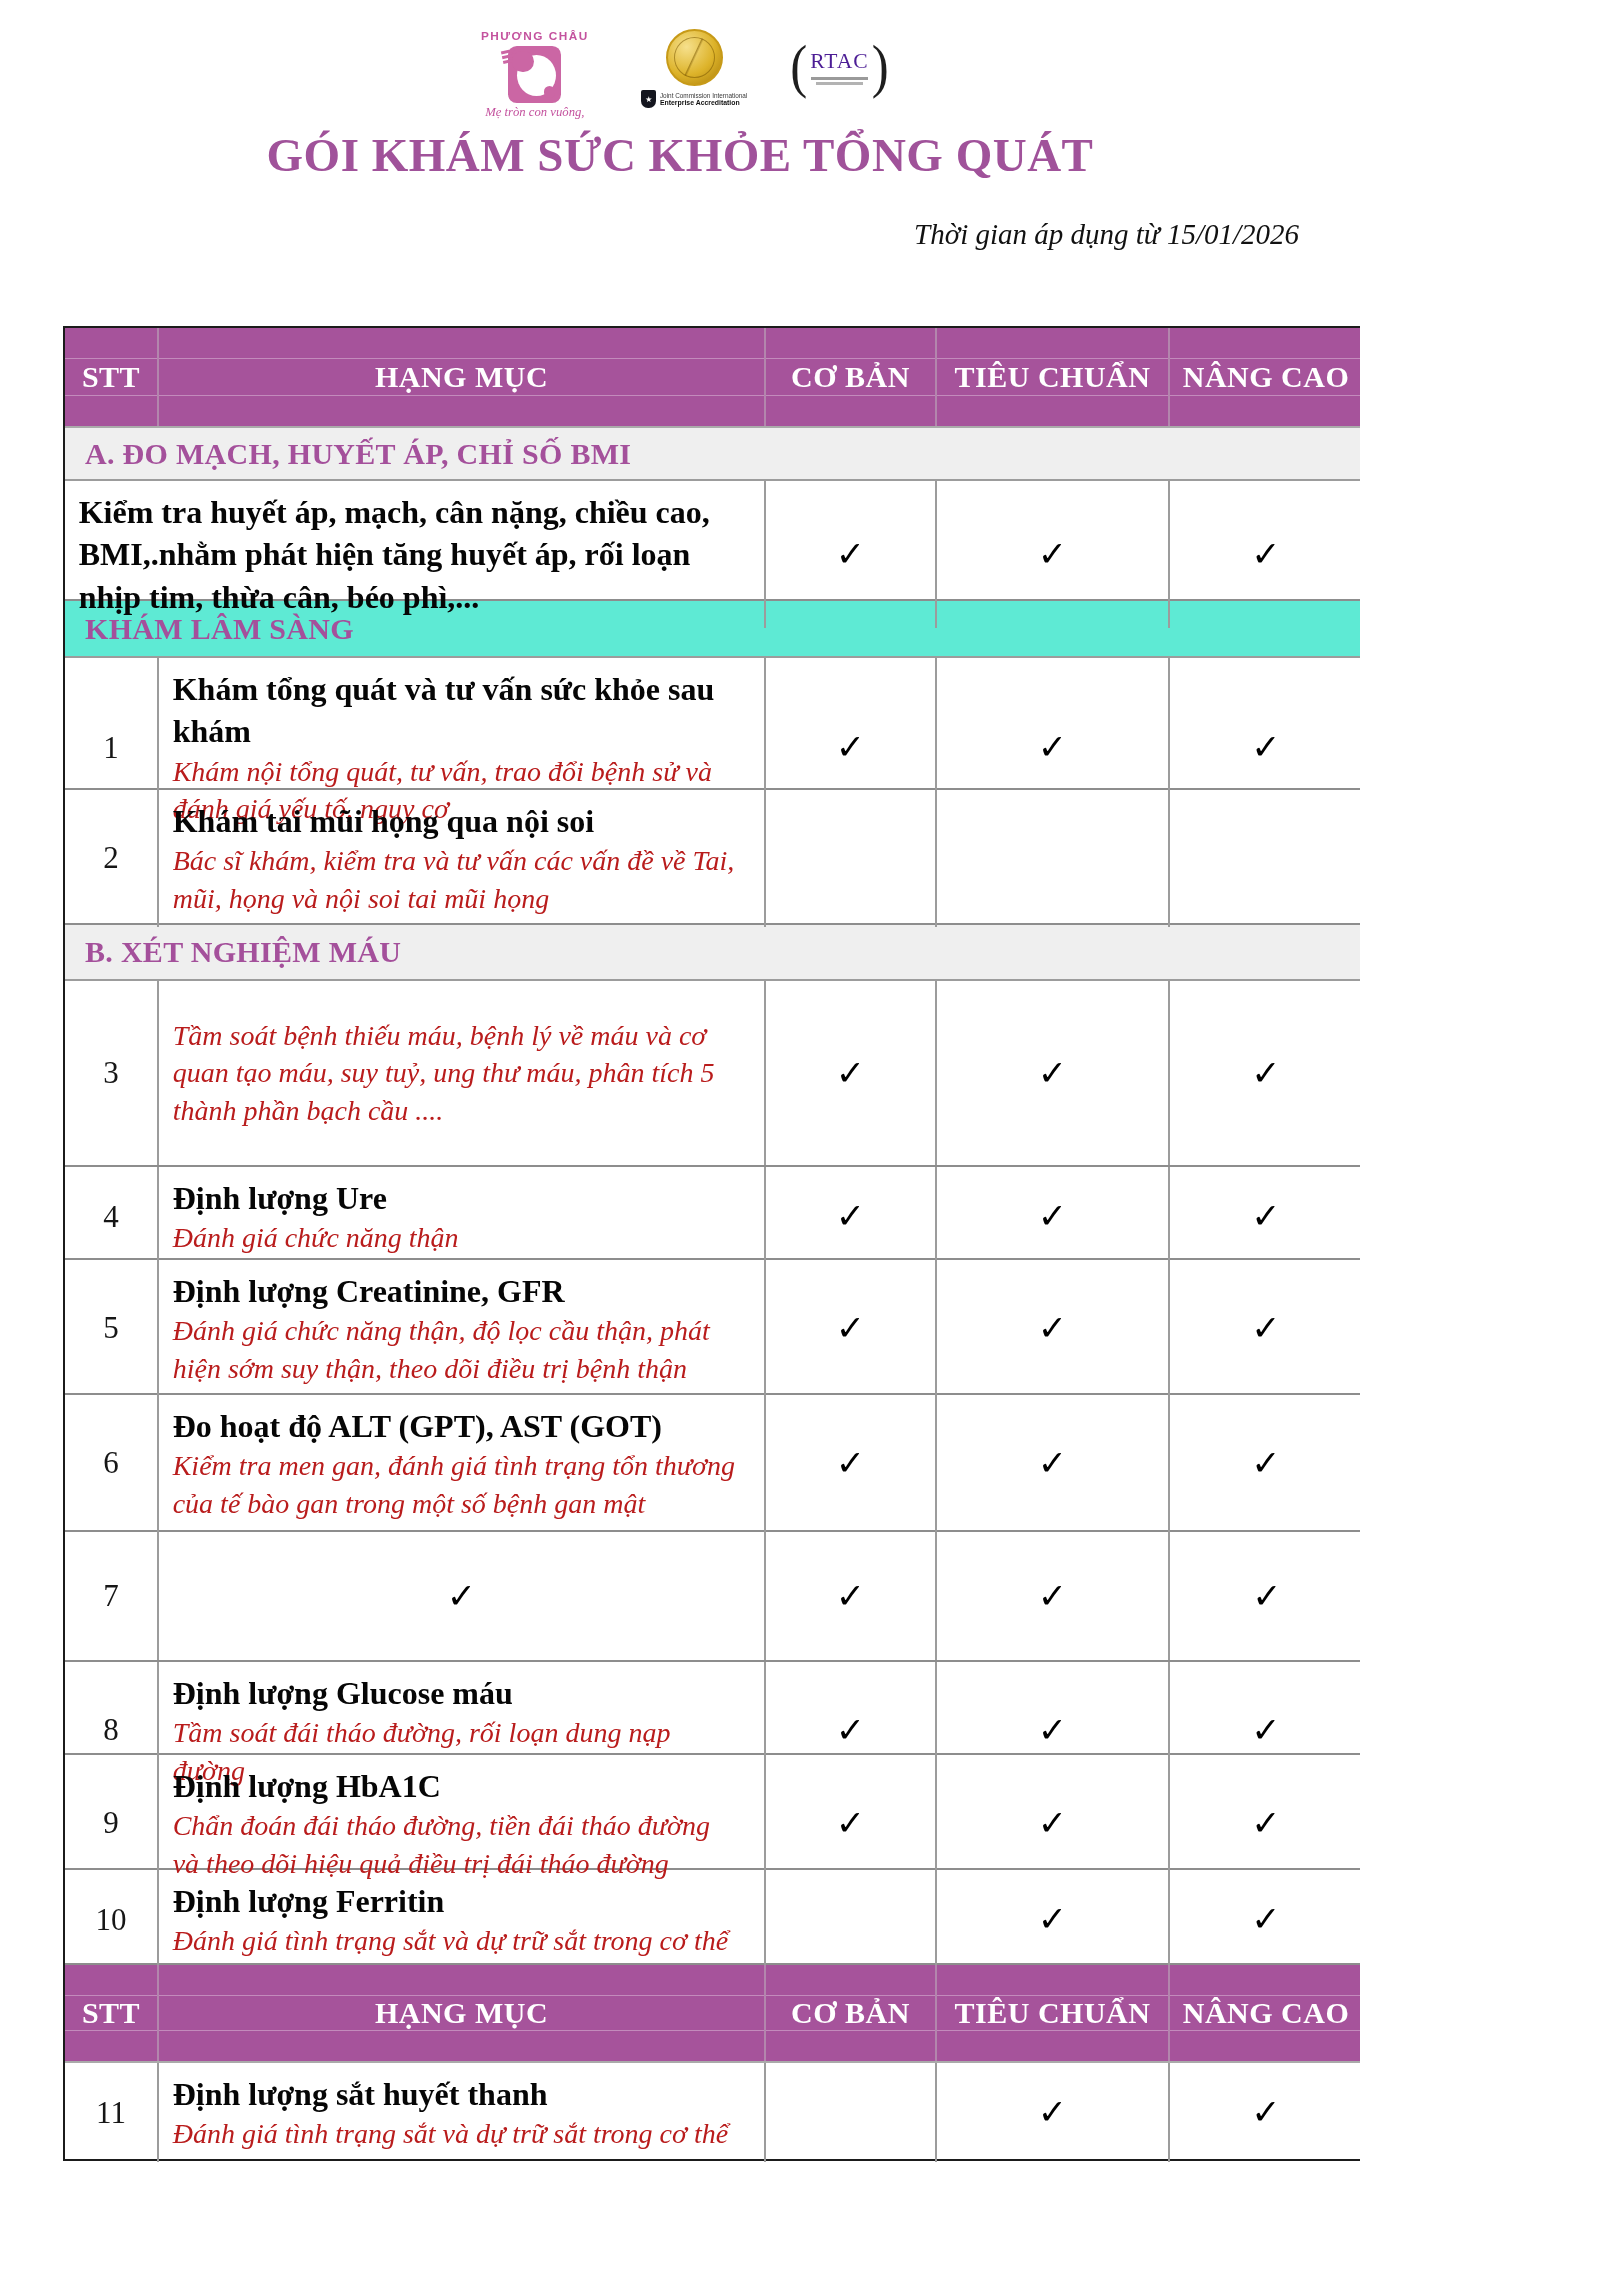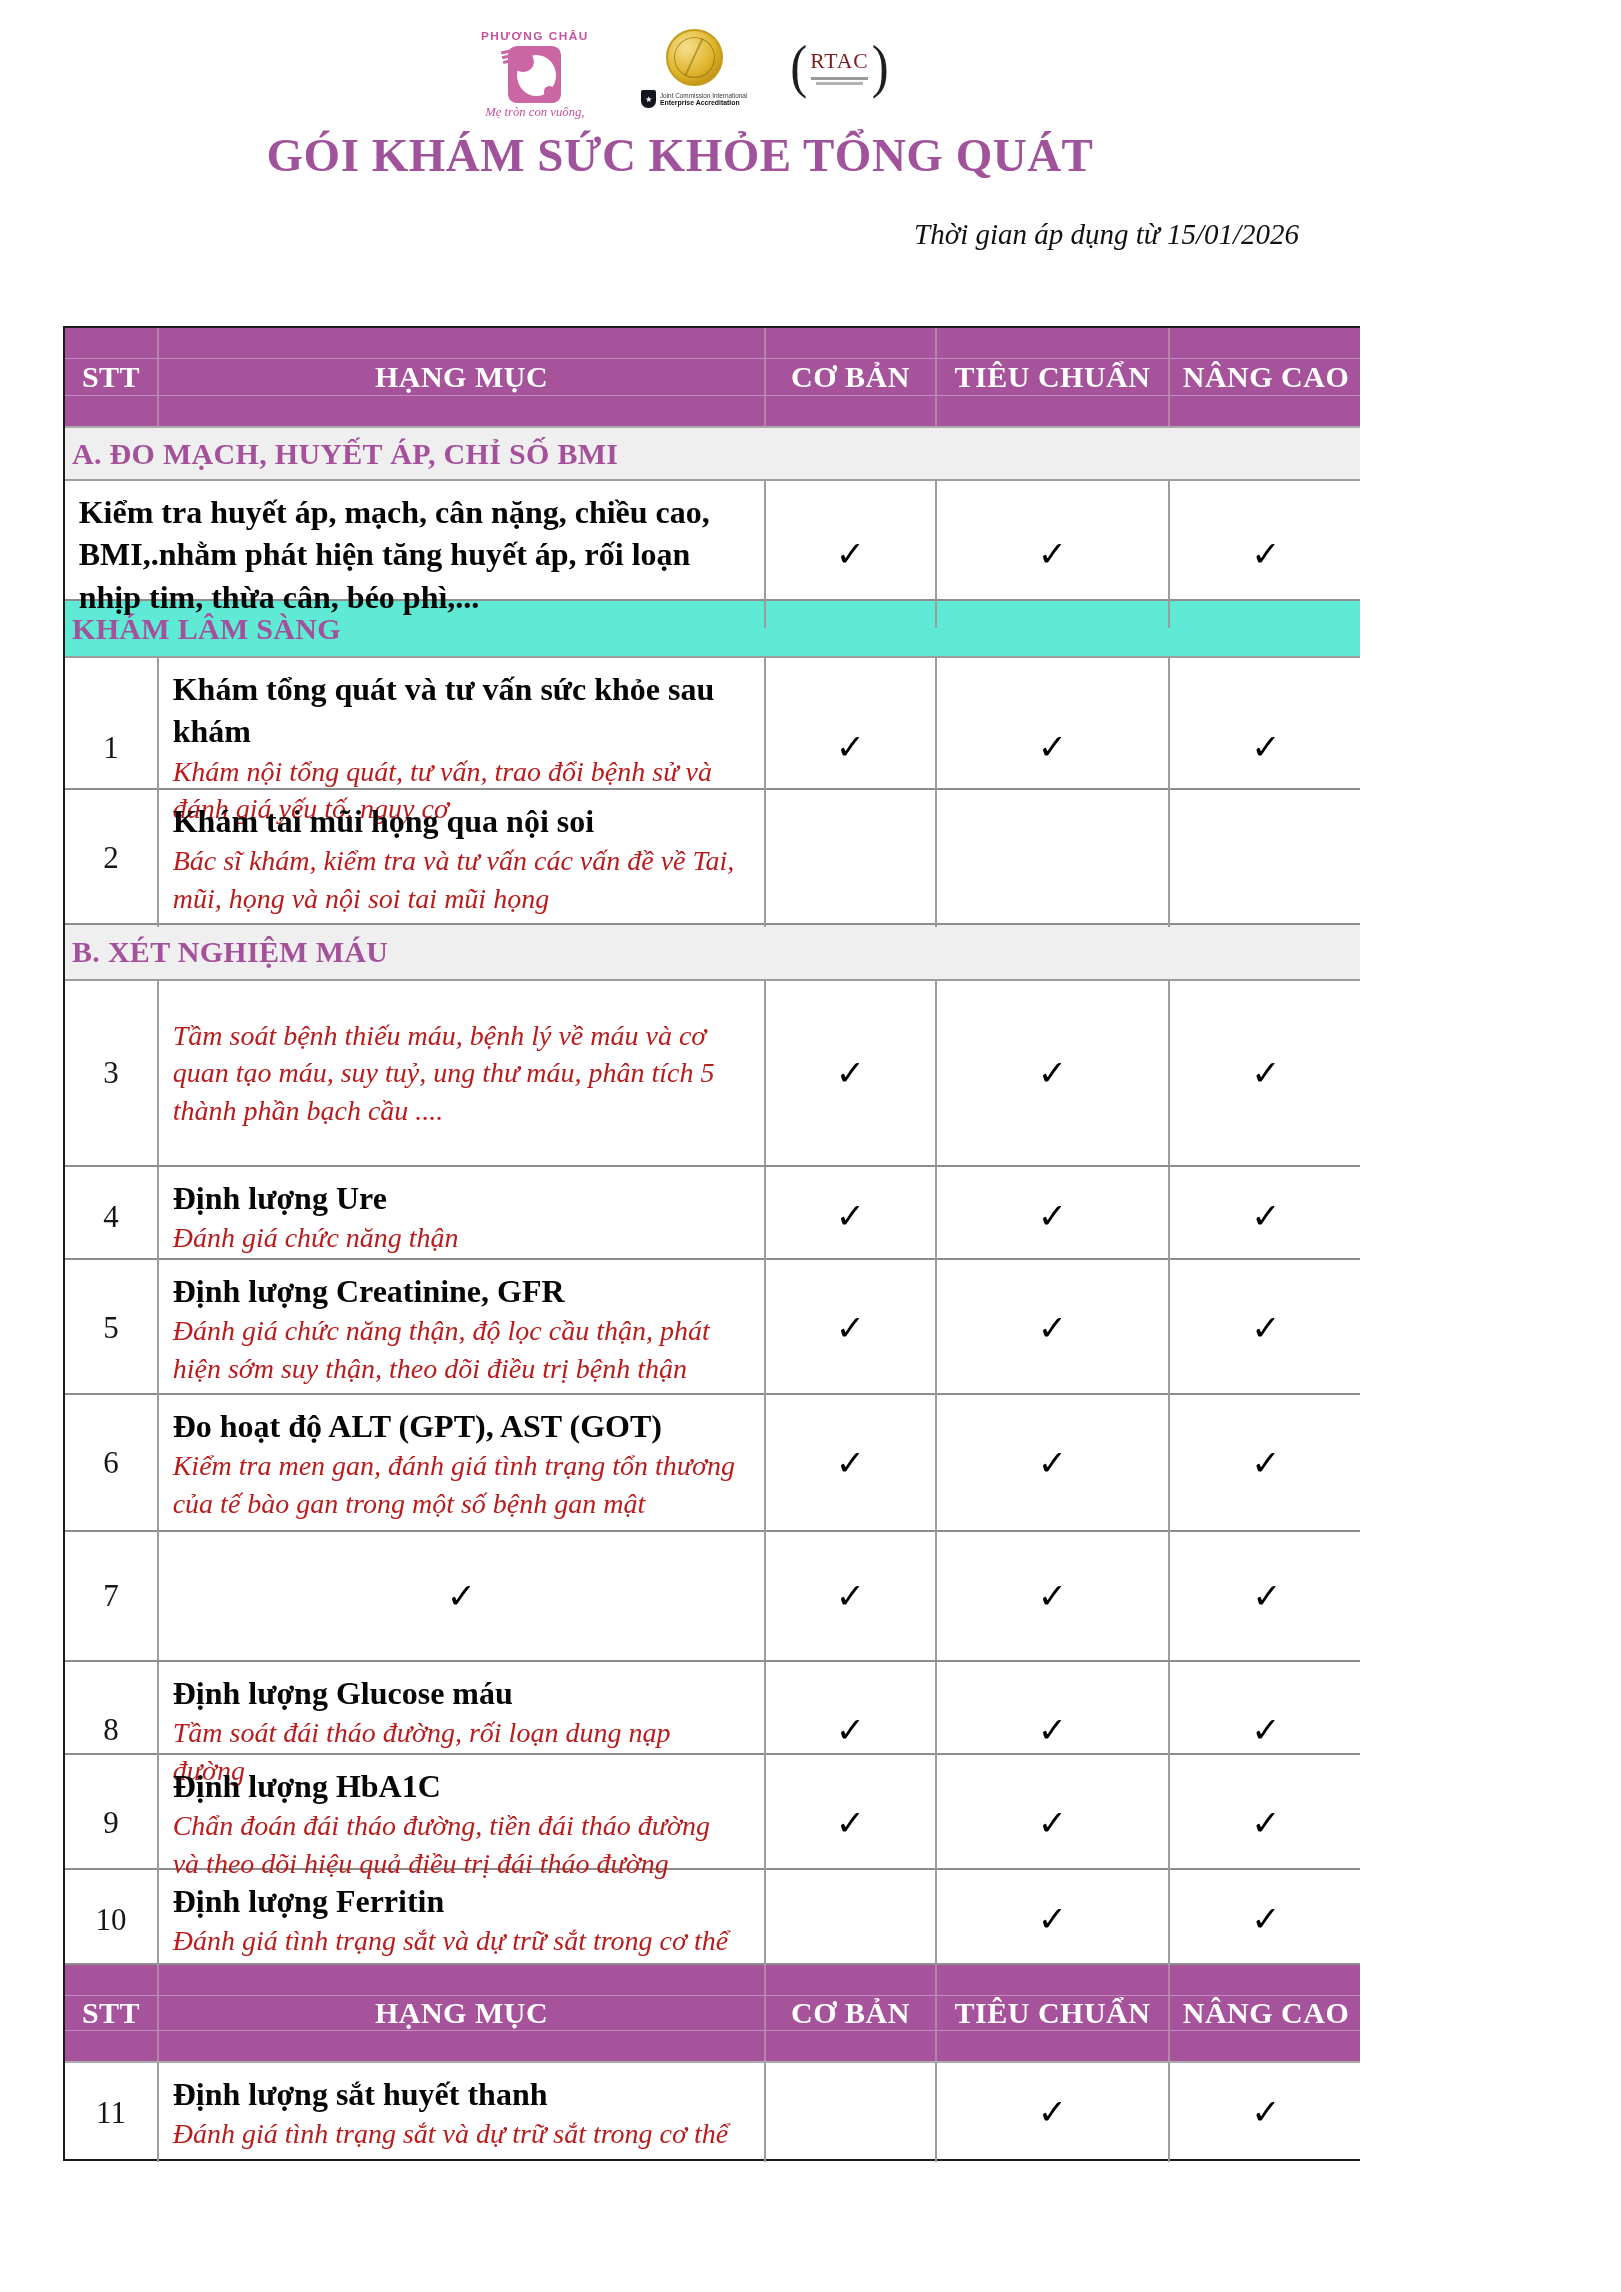--- a/index.html
+++ b/index.html
@@ -32,21 +32,21 @@
   .jci-row{display:flex;align-items:center;gap:3.9px;margin-top:3.9px;}
   .jci-shield{width:14.7px;height:18.6px;background:#14161f;border-radius:2px 2px 6.9px 6.9px;
               display:flex;align-items:center;justify-content:center;color:#fff;font-size:7.8px;}
   .jci-text{text-align:left;line-height:1.15;}
   .jci-l1{font-family:"Liberation Sans",sans-serif;font-size:6.4px;color:#3a3a3a;white-space:nowrap;}
   .jci-l2{font-family:"Liberation Sans",sans-serif;font-size:6.9px;font-weight:700;color:#101010;white-space:nowrap;}
 
   .logo-rtac{display:flex;align-items:center;height:76px;color:#2b2b2b;}
   .rtac-paren{font-size:51px;font-weight:300;line-height:1;transform:scaleY(1.15);color:#1e1e1e;}
   .rtac-mid{display:flex;flex-direction:column;align-items:center;padding:0 2.9px;}
-  .rtac-label{font-size:21.6px;letter-spacing:1px;color:#7f1d1d;}
+  .rtac-label{font-size:21.6px;letter-spacing:1px;color:#4c1d95;}
   .rtac-sub{width:57px;height:2.9px;background:#9a9a9a;margin-top:2.9px;}
   .rtac-sub.s2{width:47px;height:2.9px;background:#b3b3b3;margin-top:2px;}
 
   .doc-title{position:absolute;top:128px;left:0;width:100%;text-align:center;
              font-weight:700;font-size:47px;letter-spacing:0.5px;color:#a0529a;}
   .doc-date{position:absolute;top:218px;right:61px;font-style:italic;font-size:29px;color:#111;}
 
   
   .tbl{position:absolute;left:63px;top:326px;width:1504px;box-sizing:border-box;
        border:2.9px solid #1b1b1b;background:#fff;}
@@ -61,21 +61,21 @@
   .c{box-sizing:border-box;border-right:2px solid #9c9c9c;}
   .c:last-child{border-right:none;}
 
   .hc{background:#a6539b;color:#ffffff;display:flex;align-items:center;justify-content:center;
       font-weight:700;font-size:30px;letter-spacing:0.5px;position:relative;
       border-right-color:#b386ad;}
   .hc::after{content:"";position:absolute;left:0;right:0;top:31%;bottom:31%;
       border-top:1px solid rgba(255,255,255,.33);border-bottom:1px solid rgba(255,255,255,.33);
       pointer-events:none;}
 
-  .sc{grid-column:1 / -1;display:flex;align-items:center;padding-left:7px;
+  .sc{grid-column:1 / -1;display:flex;align-items:center;padding-left:20px;
       font-weight:700;font-size:30px;letter-spacing:0.3px;color:#a4509b;border-right:none;}
 
   .stt{display:flex;align-items:center;justify-content:center;font-size:31px;color:#161616;}
   .name{display:flex;flex-direction:column;justify-content:center;padding:9.8px 27.4px 9.8px 13.7px;}
   .name.merged{grid-column:1 / 3;}
   .ttl{font-weight:700;font-size:32px;line-height:1.33;color:#060606;}
   .desc{font-style:italic;font-size:28px;line-height:1.33;color:#b91c1c;}
   .chk{display:flex;align-items:center;justify-content:center;}
   .mark{font-size:35px;color:#000;font-family:"Liberation Serif","DejaVu Sans",serif;}
 </style>

